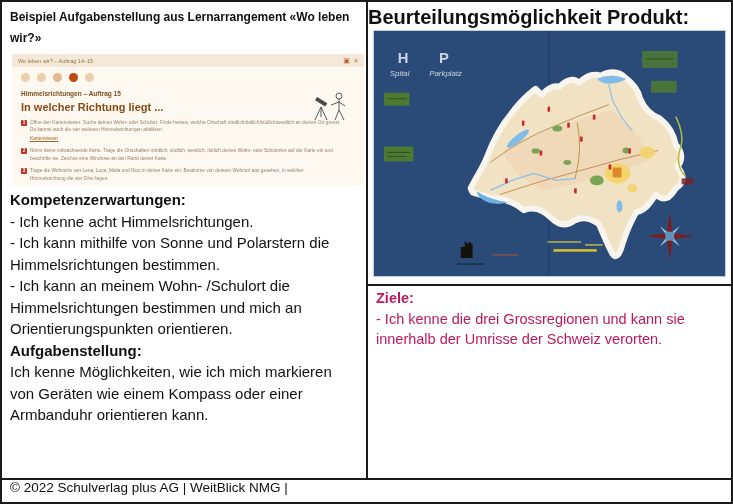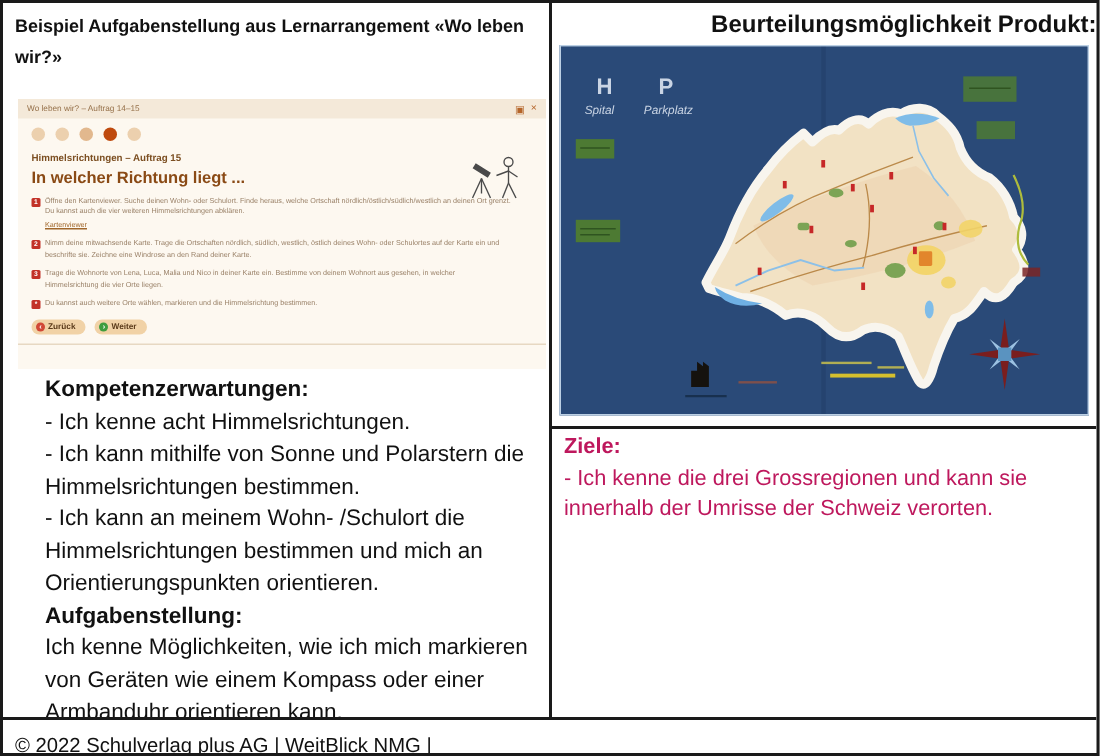--- a/index.html
+++ b/index.html
@@ -11,21 +11,21 @@
   .main{ display:flex; height:476px; }
   .col-left{ width:366px; border-right:2px solid #1a1a1a; overflow:hidden; }
   .col-right{ flex:1; overflow:hidden; }
 
   .left-title{
     padding:5px 8px 2px 8px; font-size:12px; font-weight:bold; line-height:21px; color:#111;
   }
 
   
   .mini-app{
-    margin:15px 0 0 10px; width:352px; height:180px; background:#fdf8f0;
+    margin:3px 0 0 10px; width:352px; height:132px; background:#fdf8f0;
     position:relative; overflow:hidden; font-family:"Liberation Sans", sans-serif;
   }
   .mini-header{
     height:13px; background:#f4e9d9; display:flex; align-items:center;
     justify-content:space-between; padding:0 6px; font-size:5.5px; color:#96714a;
   }
   .mini-header .hicons{ display:flex; gap:4px; font-size:7px; color:#b5652a; }
   .mini-dots{ display:flex; gap:7px; padding:6px 0 0 9px; }
   .mini-dots .dot{ width:9px; height:9px; border-radius:50%; background:#ecd0ae; }
   .mini-dots .dot.mid{ background:#e2b88e; }
@@ -47,38 +47,38 @@
     border-radius:7px; padding:2px 7px 2px 3px; font-size:5.5px; font-weight:bold;
     color:#5a3a1a; font-family:inherit;
   }
   .pill .cicon{ width:6px; height:6px; border-radius:50%; color:#fff; font-size:5px;
     line-height:6px; text-align:center; }
   .cicon.red{ background:#d14836; }
   .cicon.green{ background:#3f9d3f; }
   .mini-rule{ border-top:1px solid #e7d8c2; margin:6px 0 0 0; }
 
   
-  .textblock{ padding:3px 8px 0 8px; font-size:15px; line-height:21.5px; color:#111;margin-left:20px; }
+  .textblock{ padding:3px 8px 0 8px; font-size:15px; line-height:21.5px; color:#111; }
   .textblock .bhead{ font-weight:bold; }
 
   
-  .right-title{ text-align:right; padding-top:5px; font-size:16px; line-height:20px; color:#111; }
+  .right-title{ text-align:left; padding-top:5px; font-size:20px; line-height:20px; color:#111; }
   .right-title .t1{ font-weight:bold; }
   .map-wrap{
     margin:3px 5px 0 5px; height:247px; background:#2a4a78;
     border:1px solid #bcd0e4; overflow:hidden;
   }
   .ziele{
     border-top:2px solid #1a1a1a; margin-top:7px; padding:2px 8px 0 8px;
     font-size:14.5px; line-height:20.5px; color:#be185d;
   }
   .ziele .bhead{ font-weight:bold; }
 
   .footer{
-    border-top:2px solid #1a1a1a; height:26px; display:flex; align-items:flex-end;
+    border-top:2px solid #1a1a1a; height:26px; display:flex; align-items:flex-start;
     padding:0 8px; font-size:13.5px; color:#111;
   }
 </style>
 </head>
 <body>
 
 <div class="page">
   <div class="main">
 
     <div class="col-left">

